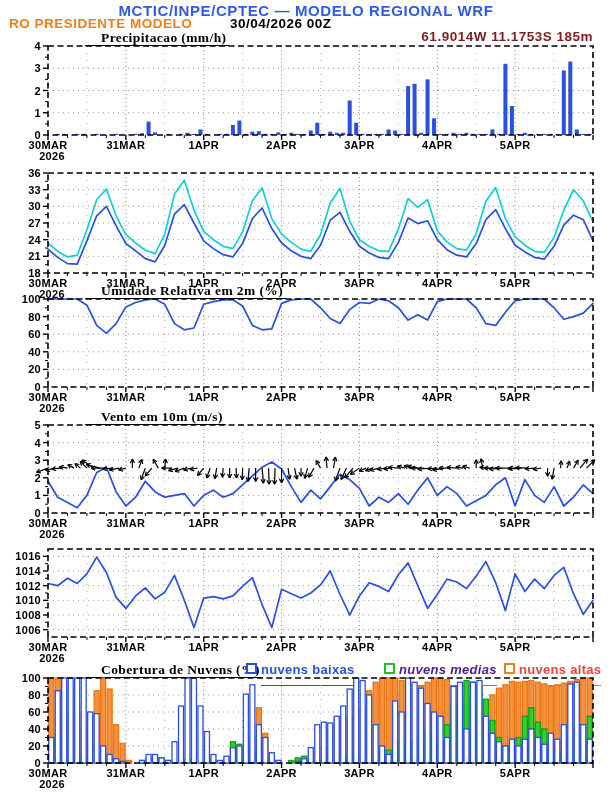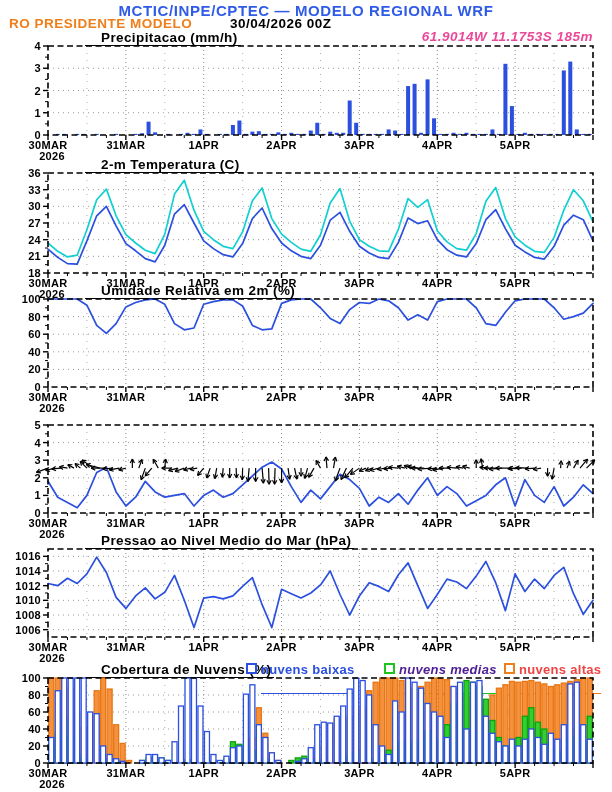--- a/index.html
+++ b/index.html
@@ -4,41 +4,40 @@
 <style>
   html,body{margin:0;padding:0;background:#ffffff;}
   .page{position:relative;width:612px;height:792px;background:#fff;overflow:hidden;
         font-family:"Liberation Sans",sans-serif;}
   .hdr1{position:absolute;top:2px;left:0;width:612px;text-align:center;
         font-size:15px;font-weight:bold;letter-spacing:.6px;white-space:pre;}
   .station{position:absolute;top:16px;left:9px;font-size:13.5px;font-weight:bold;letter-spacing:.5px;}
   .run{position:absolute;top:16px;left:230px;font-size:13.5px;font-weight:bold;letter-spacing:.5px;color:#000;}
   .coords{position:absolute;top:29px;right:19px;font-size:13.5px;font-weight:bold;letter-spacing:.5px;}
   .ctitle{position:absolute;left:85px;font-size:13.5px;font-weight:bold;letter-spacing:.4px;color:#000;
-          border-bottom:1.6px solid #000;padding:0 3px 0 16px;line-height:15px;height:15px;white-space:pre;}
+          border-bottom:1.6px solid #000;padding:0 3px 0 16px;line-height:15px;height:15px;white-space:pre;font-family:Liberation Serif, serif;}
   .ctitle.right{left:auto;right:19px;}
   .legend-item{position:absolute;font-size:13px;font-weight:bold;letter-spacing:.3px;line-height:15px;height:15px;}
   .sq{display:inline-block;width:7px;height:7px;border:2px solid #000;background:#fff;
       margin-right:4px;position:relative;top:0px;}
-  .ltext{border-bottom:1.6px solid;padding-bottom:16px;text-align:center;}
+  .ltext{border-bottom:1.6px solid;padding-bottom:8px;text-align:center;}
   svg{position:absolute;top:0;left:0;}
 </style>
 </head>
 <body>
 
 <div class="page">
   <div class="hdr1" style="color: rgb(47, 91, 232); border-bottom-color: rgb(47, 91, 232);">MCTIC/INPE/CPTEC — MODELO REGIONAL WRF</div>
   <div class="station" style="color: rgb(238, 127, 27); border-bottom-color: rgb(238, 127, 27);">RO PRESIDENTE MODELO</div>
   <div class="run">30/04/2026 00Z</div>
-  <div class="coords" style="color: #ec4899; border-bottom-color: rgb(238, 127, 27); font-style: italic;">61.9014W 11.1753S 185m</div>
+  <div class="coords" style="color: #7f1d1d; border-bottom-color: rgb(238, 127, 27);">61.9014W 11.1753S 185m</div>
 
   <div class="ctitle" style="top:30px">Precipitacao (mm/h)</div>
-  <div class="ctitle" style="top:157px">2-m Temperatura (C)</div>
   <div class="ctitle" style="top:283px">Umidade Relativa em 2m (%)</div>
-  <div class="ctitle" style="top:533px">Pressao ao Nivel Medio do Mar (hPa)</div>
+  <div class="ctitle" style="top:409px">Vento em 10m (m/s)</div>
   <div class="ctitle" style="top:662px">Cobertura de Nuvens (%)</div>
 
   <div class="legend-item" style="top:662px;left:246px">
     <span class="sq" style="border-color: rgb(43, 79, 223);"></span><span class="ltext" style="color: rgb(43, 79, 223); border-bottom-color: rgb(43, 79, 223);">nuvens baixas</span>
   </div>
   <div class="legend-item" style="top:662px;left:384px">
     <span class="sq" style="border-color: rgb(30, 196, 30);"></span><span class="ltext" style="color: #4c1d95; border-bottom-color: rgb(30, 196, 30); font-style: italic;">nuvens medias</span>
   </div>
   <div class="legend-item" style="top:662px;left:504px">
     <span class="sq" style="border-color: rgb(238, 127, 27);"></span><span class="ltext" style="color: #ef4444; border-bottom-color: rgb(238, 127, 27);">nuvens altas</span>

